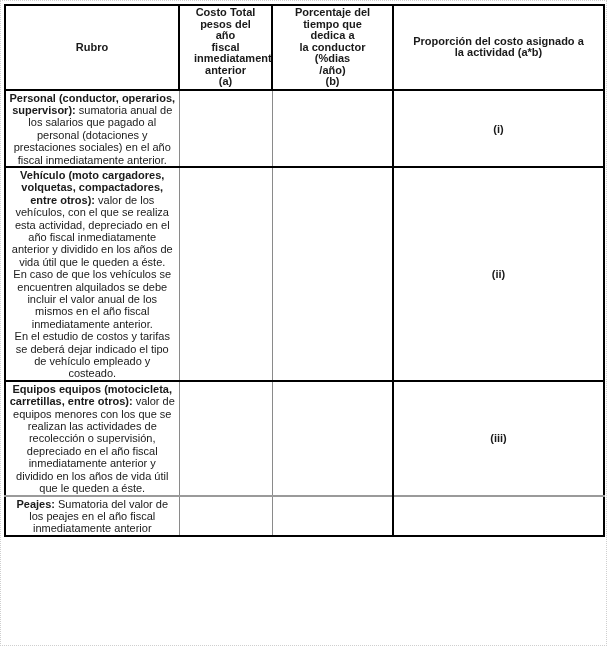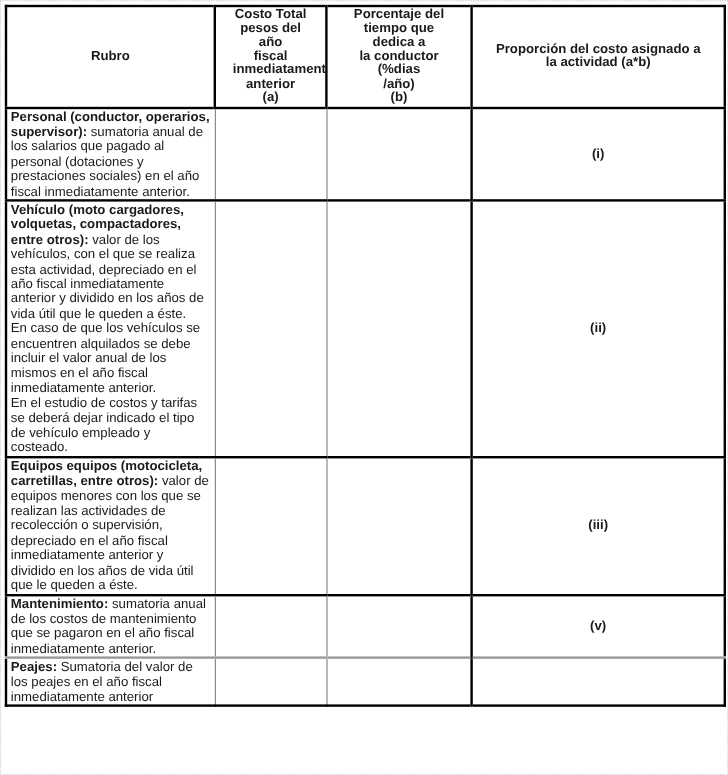--- a/index.html
+++ b/index.html
@@ -34,21 +34,21 @@
     border-top: none;
     font-weight: bold;
     text-align: center;
     vertical-align: middle;
     line-height: 11.5px;
     white-space: pre-line;
     padding: 1px 14px;
   }
   thead th.h2, thead th.h3, thead th.h4 { border-left: 2px solid #000000; }
   tbody td { vertical-align: top; line-height: 12.4px; }
-  tbody td.c1 { white-space: pre-line; text-align: left; }
+  tbody td.c1 { white-space: pre-line; text-align: center; }
   tbody td.c2 { border-left: 1px solid #8a8a8a; }
   tbody td.c3 { border-left: 1px solid #8a8a8a; }
   tbody td.c4 {
     border-left: 2px solid #000000;
     text-align: center;
     vertical-align: middle;
     font-weight: bold;
   }
   tr.gray-sep td { border-top: 2px solid #9a9a9a; }
   .lead { font-weight: bold; }
@@ -104,26 +104,20 @@
         <td class="c2"></td>
         <td class="c3"></td>
         <td class="c4"><span>(ii)</span></td>
       </tr>
       <tr class="r3">
         <td class="c1"><span class="lead">Equipos equipos (motocicleta, carretillas, entre otros):</span><span> valor de equipos menores con los que se realizan las actividades de recolección o supervisión, depreciado en el año fiscal inmediatamente anterior y dividido en los años de vida útil que le queden a éste.</span></td>
         <td class="c2"></td>
         <td class="c3"></td>
         <td class="c4"><span>(iii)</span></td>
       </tr>
-      <tr class="r5">
-        <td class="c1"><span class="lead">Mantenimiento:</span><span> sumatoria anual de los costos de mantenimiento que se pagaron en el año fiscal inmediatamente anterior.</span></td>
-        <td class="c2"></td>
-        <td class="c3"></td>
-        <td class="c4"><span>(v)</span></td>
-      </tr>
       <tr class="r7 gray-sep">
         <td class="c1"><span class="lead">Peajes:</span><span> Sumatoria del valor de los peajes en el año fiscal inmediatamente anterior</span></td>
         <td class="c2"></td>
         <td class="c3"></td>
         <td class="c4"></td>
       </tr>
     </tbody>
   </table>
 </div>
 

